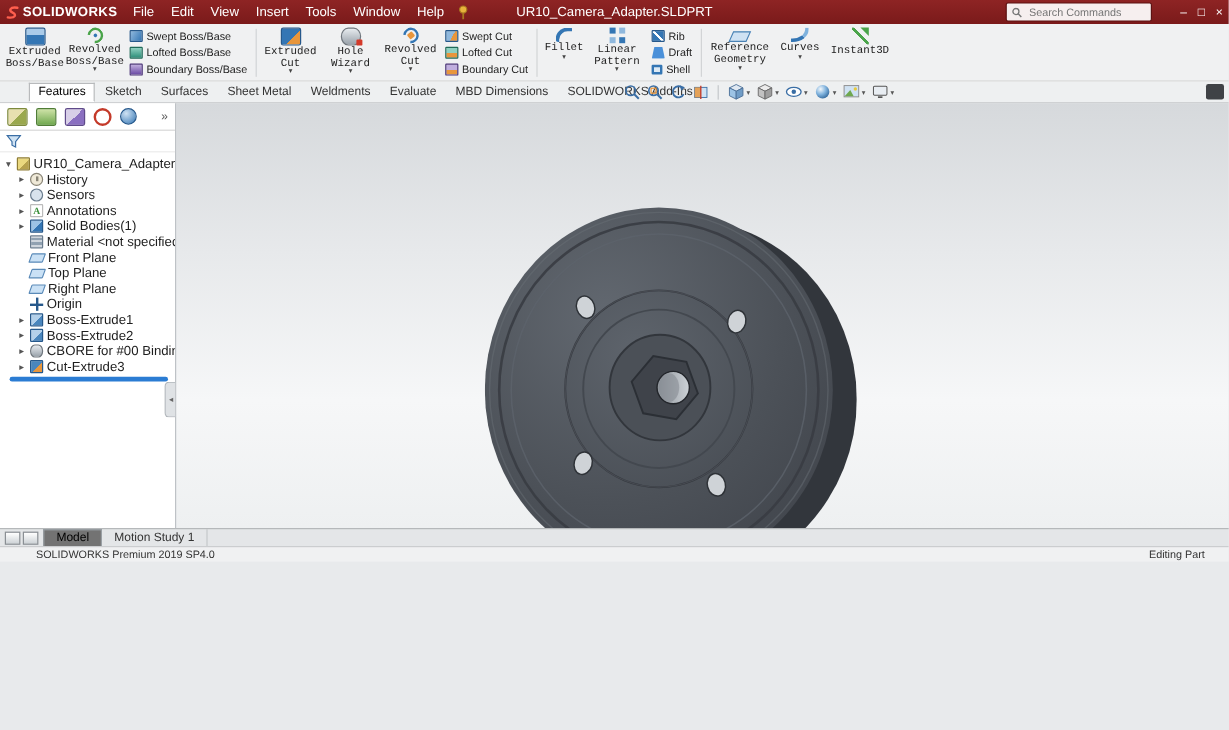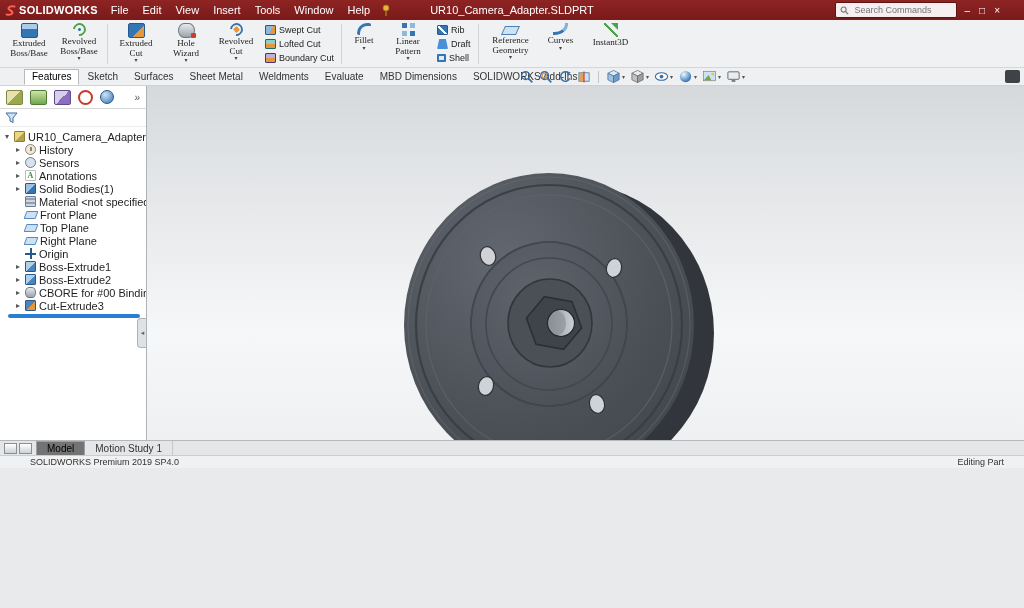--- a/index.html
+++ b/index.html
@@ -8,38 +8,38 @@
   .app{width:1024px;height:468px;display:flex;flex-direction:column;position:relative;}
 
   
   .titlebar{height:20px;background:linear-gradient(180deg,#8e2424,#7a1a1a);display:flex;
             align-items:center;color:#fff;font-size:11px;position:relative;flex:none;}
   .logo{display:flex;align-items:center;gap:2px;padding:0 6px 0 4px;font-weight:bold;font-size:11px;letter-spacing:.3px;}
   .menus{display:flex;align-items:center;}
   .menus span{padding:0 7px;font-size:11px;cursor:default;}
   .pin{margin-left:4px;display:flex;align-items:center;}
   .doc-title{position:absolute;left:50%;transform:translateX(-50%);font-size:11px;white-space:nowrap;}
-  .tb-right{margin-left:auto;display:flex;align-items:center;gap:8px;padding-right:24px;}
+  .tb-right{margin-left:auto;display:flex;align-items:center;gap:24px;padding-right:5px;}
   .searchbox{display:flex;align-items:center;gap:4px;background:rgba(255,255,255,.93);color:#777;
              border:1px solid #5c1212;border-radius:2px;height:14px;width:112px;padding:0 4px;}
   .searchbox input{border:0;outline:0;background:transparent;font-size:9px;color:#555;width:86px;
                    font-family:"Liberation Sans",sans-serif;}
   .winctl{display:flex;gap:9px;font-size:10px;}
   .winctl span{cursor:default;}
 
   
   .ribbon{height:46px;background:#f0f1f2;border-bottom:1px solid #d6d6d6;display:flex;
           align-items:stretch;padding:1px 4px 0 4px;flex:none;}
   .rgroup{display:flex;align-items:stretch;}
   .rsep{width:1px;background:#d2d4d6;margin:3px 3px;}
   .rbig{display:flex;flex-direction:column;align-items:center;justify-content:flex-start;
         background:transparent;border:0;padding:2px 3px 0 3px;width:50px;cursor:default;}
   .rbig.wide{width:58px;}
   .rlabel{font-size:9px;line-height:1.08;text-align:center;color:#222;margin-top:1px;
-          font-family:Liberation Serif, serif;}
+          font-family:Liberation Mono, monospace;}
   .rcaret{font-size:6px;color:#444;line-height:5px;}
   .rstack{display:flex;flex-direction:column;justify-content:center;gap:1px;padding:1px 2px;}
   .rsmall{display:flex;align-items:center;gap:3px;background:transparent;border:0;padding:0 2px;
           height:13px;cursor:default;}
   .rlabel-s{font-size:9px;color:#222;white-space:nowrap;font-family:"Liberation Sans",sans-serif;}
 
   .ric{display:block;margin:0 auto;position:relative;width:17px;height:15px;border-radius:2px;box-sizing:border-box;}
   .ric-extboss{background:linear-gradient(180deg,#aacbe9 0 5px,#3476b4 5px);border:1px solid #26588b;}
   .ric-revboss{width:13px;height:13px;border:2px solid #4aa44a;border-left-color:transparent;border-radius:50%;transform:rotate(-40deg);}
   .ric-revboss::after{content:"";position:absolute;left:3px;top:3px;width:3px;height:3px;background:#3476b4;border-radius:50%;}
@@ -197,20 +197,34 @@
     <div class="rgroup">
       <button class="rbig">
         <span class="ric ric-extboss"></span>
         <span class="rlabel">Extruded Boss/Base</span>
       </button>
       <button class="rbig">
         <span class="ric ric-revboss"></span>
         <span class="rlabel">Revolved Boss/Base</span>
         <span class="rcaret">▾</span>
       </button>
+      <div class="rstack">
+        <button class="rsmall">
+          <span class="ric-s ric-sweptboss"></span>
+          <span class="rlabel-s">Swept Boss/Base</span>
+        </button>
+        <button class="rsmall">
+          <span class="ric-s ric-loftboss"></span>
+          <span class="rlabel-s">Lofted Boss/Base</span>
+        </button>
+        <button class="rsmall">
+          <span class="ric-s ric-bndboss"></span>
+          <span class="rlabel-s">Boundary Boss/Base</span>
+        </button>
+      </div>
     </div>
     <div class="rsep"></div>
 
     <div class="rgroup">
       <button class="rbig">
         <span class="ric ric-extcut"></span>
         <span class="rlabel">Extruded Cut</span>
         <span class="rcaret">▾</span>
       </button>
       <button class="rbig">

